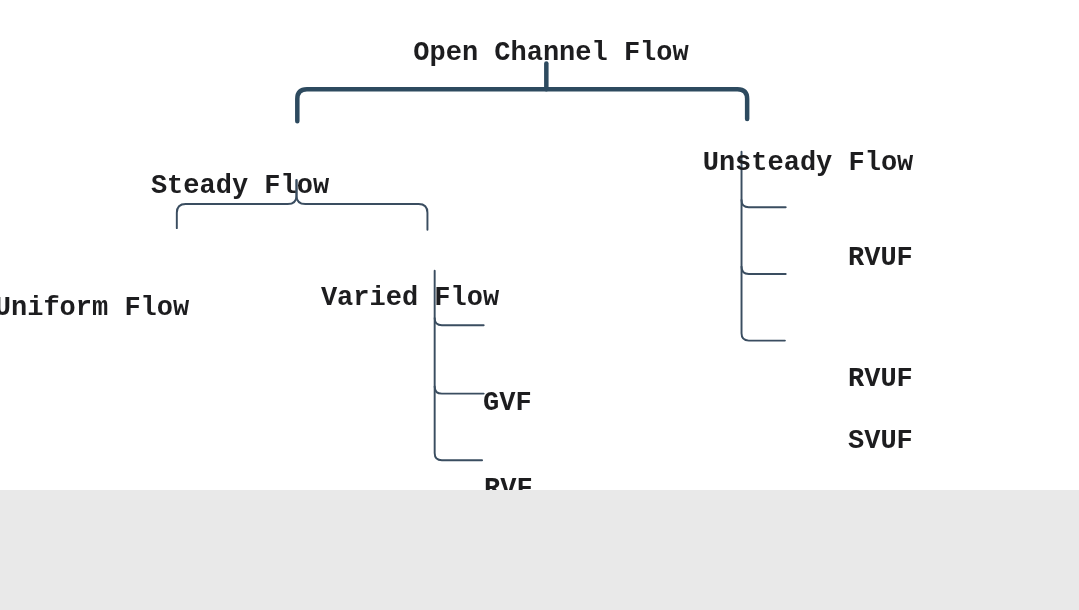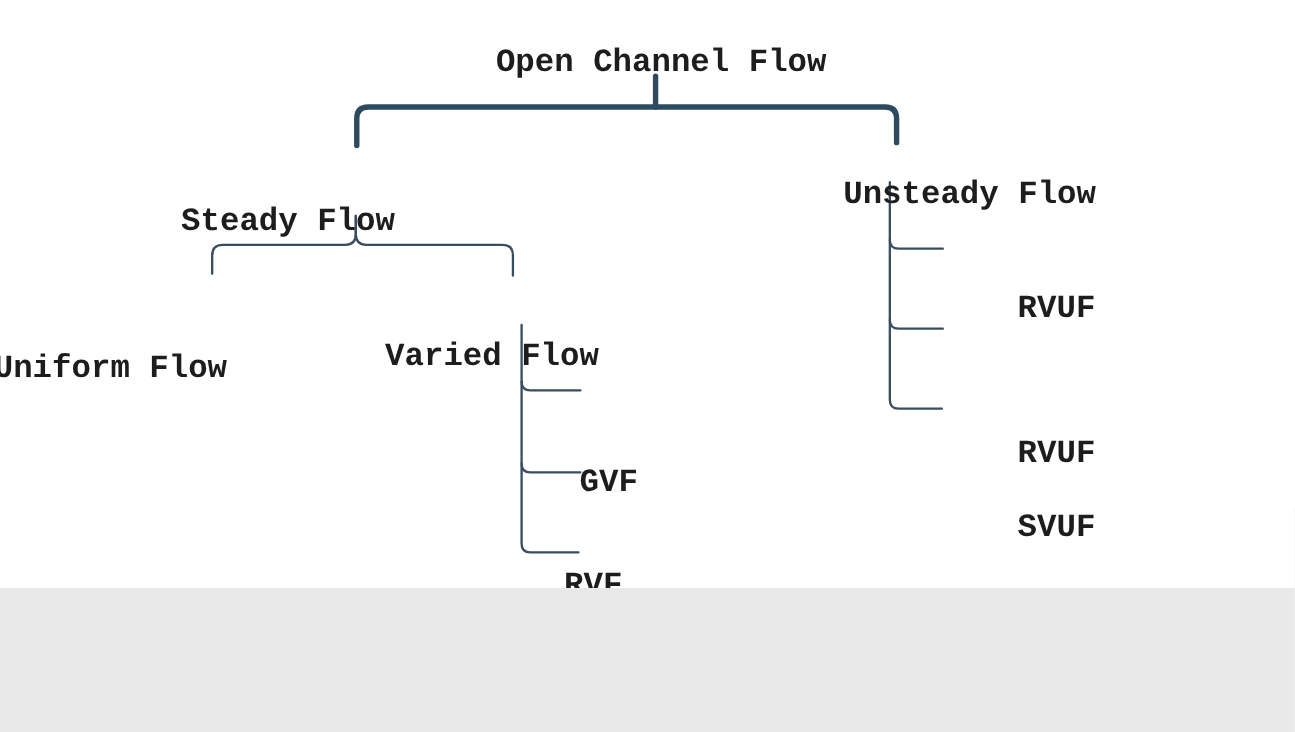--- a/index.html
+++ b/index.html
@@ -57,21 +57,21 @@
   <div class="node centered" style="left:240px;top:172px;">Steady Flow</div>
 
   <div class="node centered" style="left:808px;top:149px;">Unsteady Flow</div>
 
   <div class="node centered" style="left:92px;top:294px;">Uniform Flow</div>
 
   <div class="node centered" style="left:410px;top:284px;">Varied Flow</div>
 
   <div class="node" style="left:483px;top:389px;">GVF</div>
 
-  <div class="node" style="left:470px;top:475px;">RVF</div>
+  <div class="node" style="left:484px;top:475px;">RVF</div>
 
   <div class="node" style="left:479px;top:559px;">SVF</div>
 
   <div class="node" style="left:848px;top:244px;">RVUF</div>
 
   <div class="node" style="left:848px;top:327px;margin-top:38px;">RVUF</div>
 
   <div class="node" style="left:848px;top:410px;margin-top:17px;">SVUF</div>
 
 </div>

